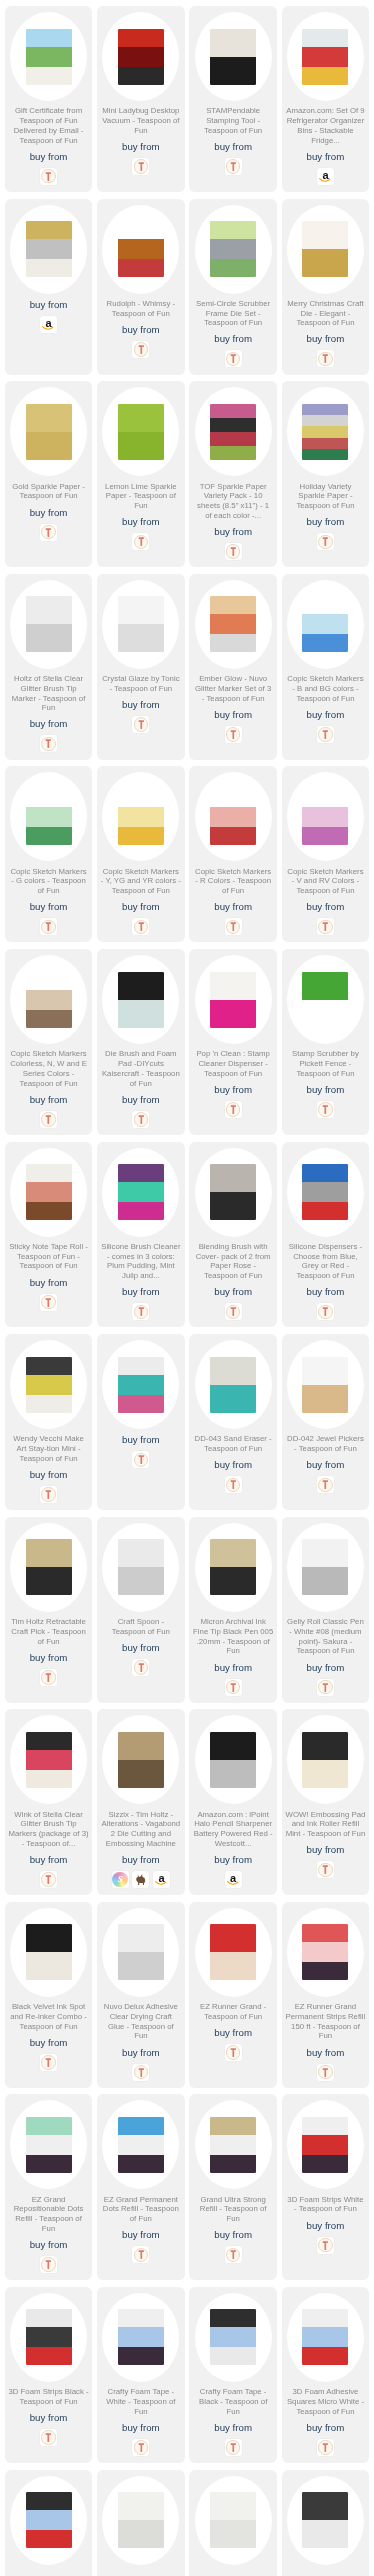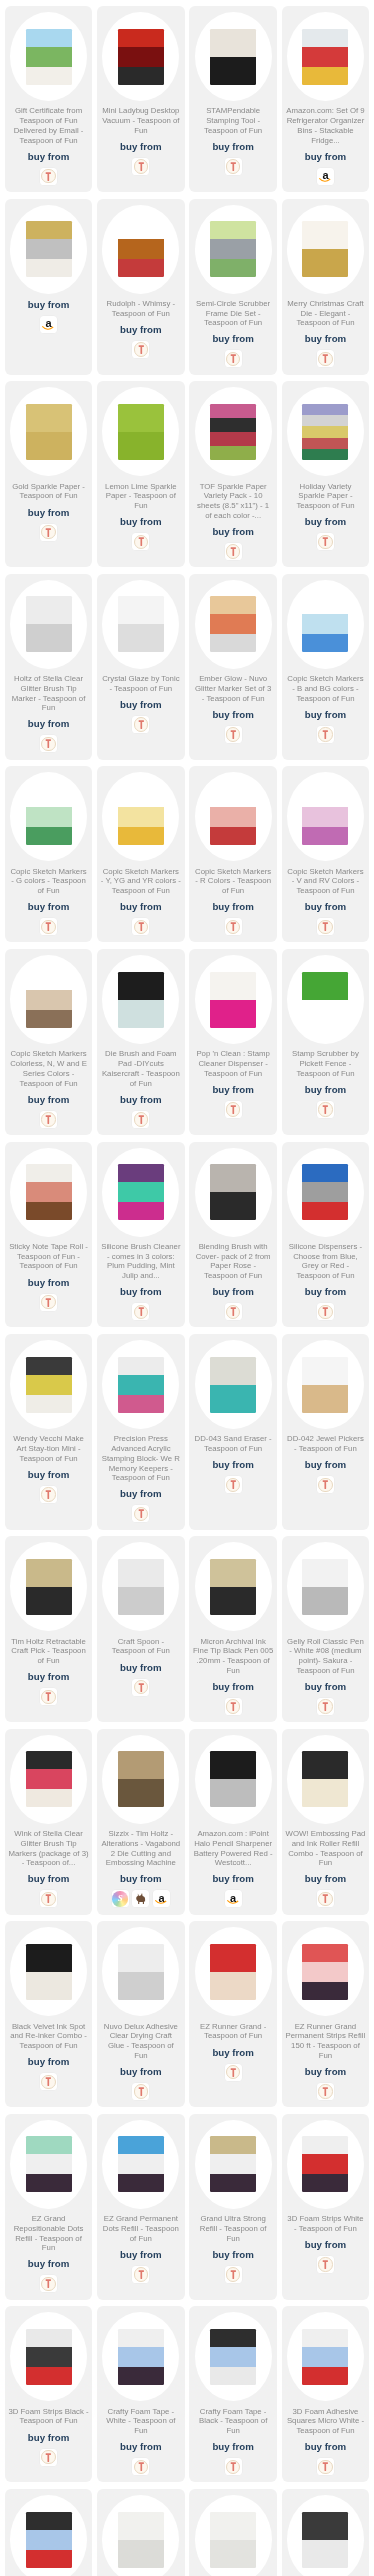--- a/index.html
+++ b/index.html
@@ -57,21 +57,21 @@
     color:var(--title-color);
     font-size:7.8px;
     line-height:1.25;
     text-decoration:none;
     margin:0 0 5.4px;
     display:block;
   }
   .buy{
     color:var(--buy-color);
     font-size:9.7px;
-    font-weight:bold;
+    font-weight:normal;
     text-decoration:none;
     margin:0 0 6px;
     display:block;
   }
   .icons{
     display:flex;
     gap:3.6px;
     align-items:center;
     justify-content:center;
   }
@@ -605,21 +605,20 @@
          </svg>
        </span>
      </span>
       </div>
   </article>
 
   <article class="card">
     <a class="circle">
       <span class="pimg" style="background: linear-gradient(rgb(236, 236, 236) 0%, rgb(236, 236, 236) 33%, rgb(58, 181, 176) 33%, rgb(58, 181, 176) 67%, rgb(208, 90, 142) 67%, rgb(208, 90, 142) 100%);"></span>
     </a>
-    <a class="title">Precision Press Advanced Acrylic Stamping Block- We R Memory Keepers - Teaspoon of Fun</a>
     <a class="buy">buy from</a>
     <div class="icons">
         <span class="store-icon">
        <span class="tsp-circle">
          <svg width="6.6" height="9" viewBox="0 0 11 15" aria-hidden="true">
            <path d="M1.2 0.5 h8.6 v3 H6.9 v10.6 c0 .6-.6 .9-1.4 .9 s-1.4-.3-1.4-.9 V3.5 H1.2 z" fill="#e0796d"></path>
          </svg>
        </span>
      </span>
       </div>
@@ -785,21 +784,21 @@
          <path d="M17.2 0.6 l2.3 1.9 -2.9 .9 z" fill="#ff9900"></path>
        </svg>
      </span>
       </div>
   </article>
 
   <article class="card">
     <a class="circle">
       <span class="pimg" style="background: linear-gradient(rgb(42, 42, 42) 0%, rgb(42, 42, 42) 50%, rgb(239, 231, 210) 50%, rgb(239, 231, 210) 100%);"></span>
     </a>
-    <a class="title">WOW! Embossing Pad and Ink Roller Refill Combo - Teaspoon of Fun</a>
+    <a class="title">WOW! Embossing Pad and Ink Roller Refill Mint - Teaspoon of Fun</a>
     <a class="buy">buy from</a>
     <div class="icons">
         <span class="store-icon">
        <span class="tsp-circle">
          <svg width="6.6" height="9" viewBox="0 0 11 15" aria-hidden="true">
            <path d="M1.2 0.5 h8.6 v3 H6.9 v10.6 c0 .6-.6 .9-1.4 .9 s-1.4-.3-1.4-.9 V3.5 H1.2 z" fill="#e0796d"></path>
          </svg>
        </span>
      </span>
       </div>

